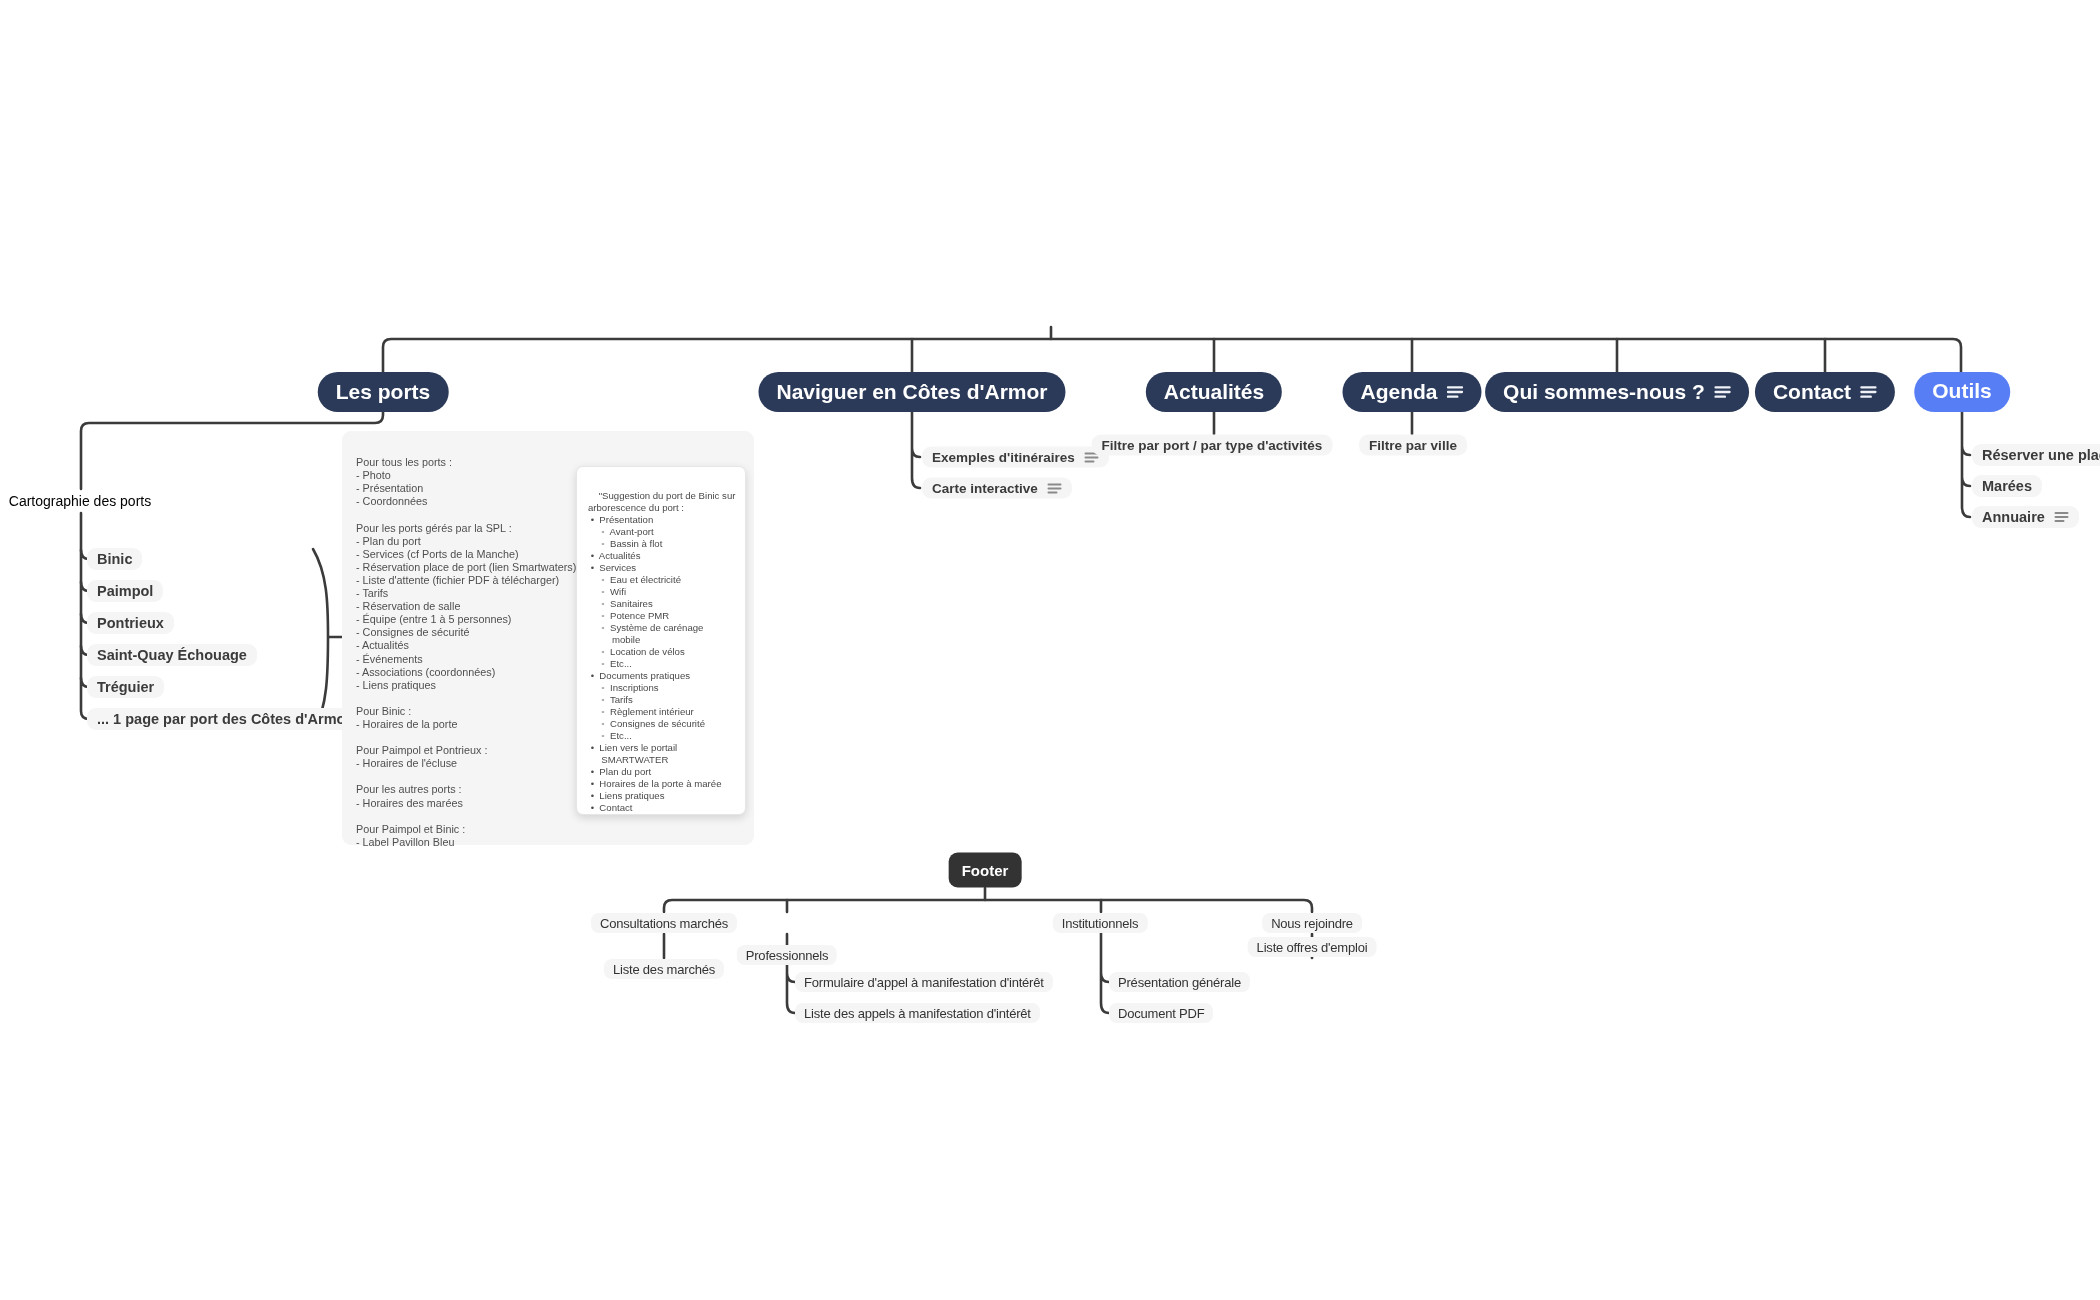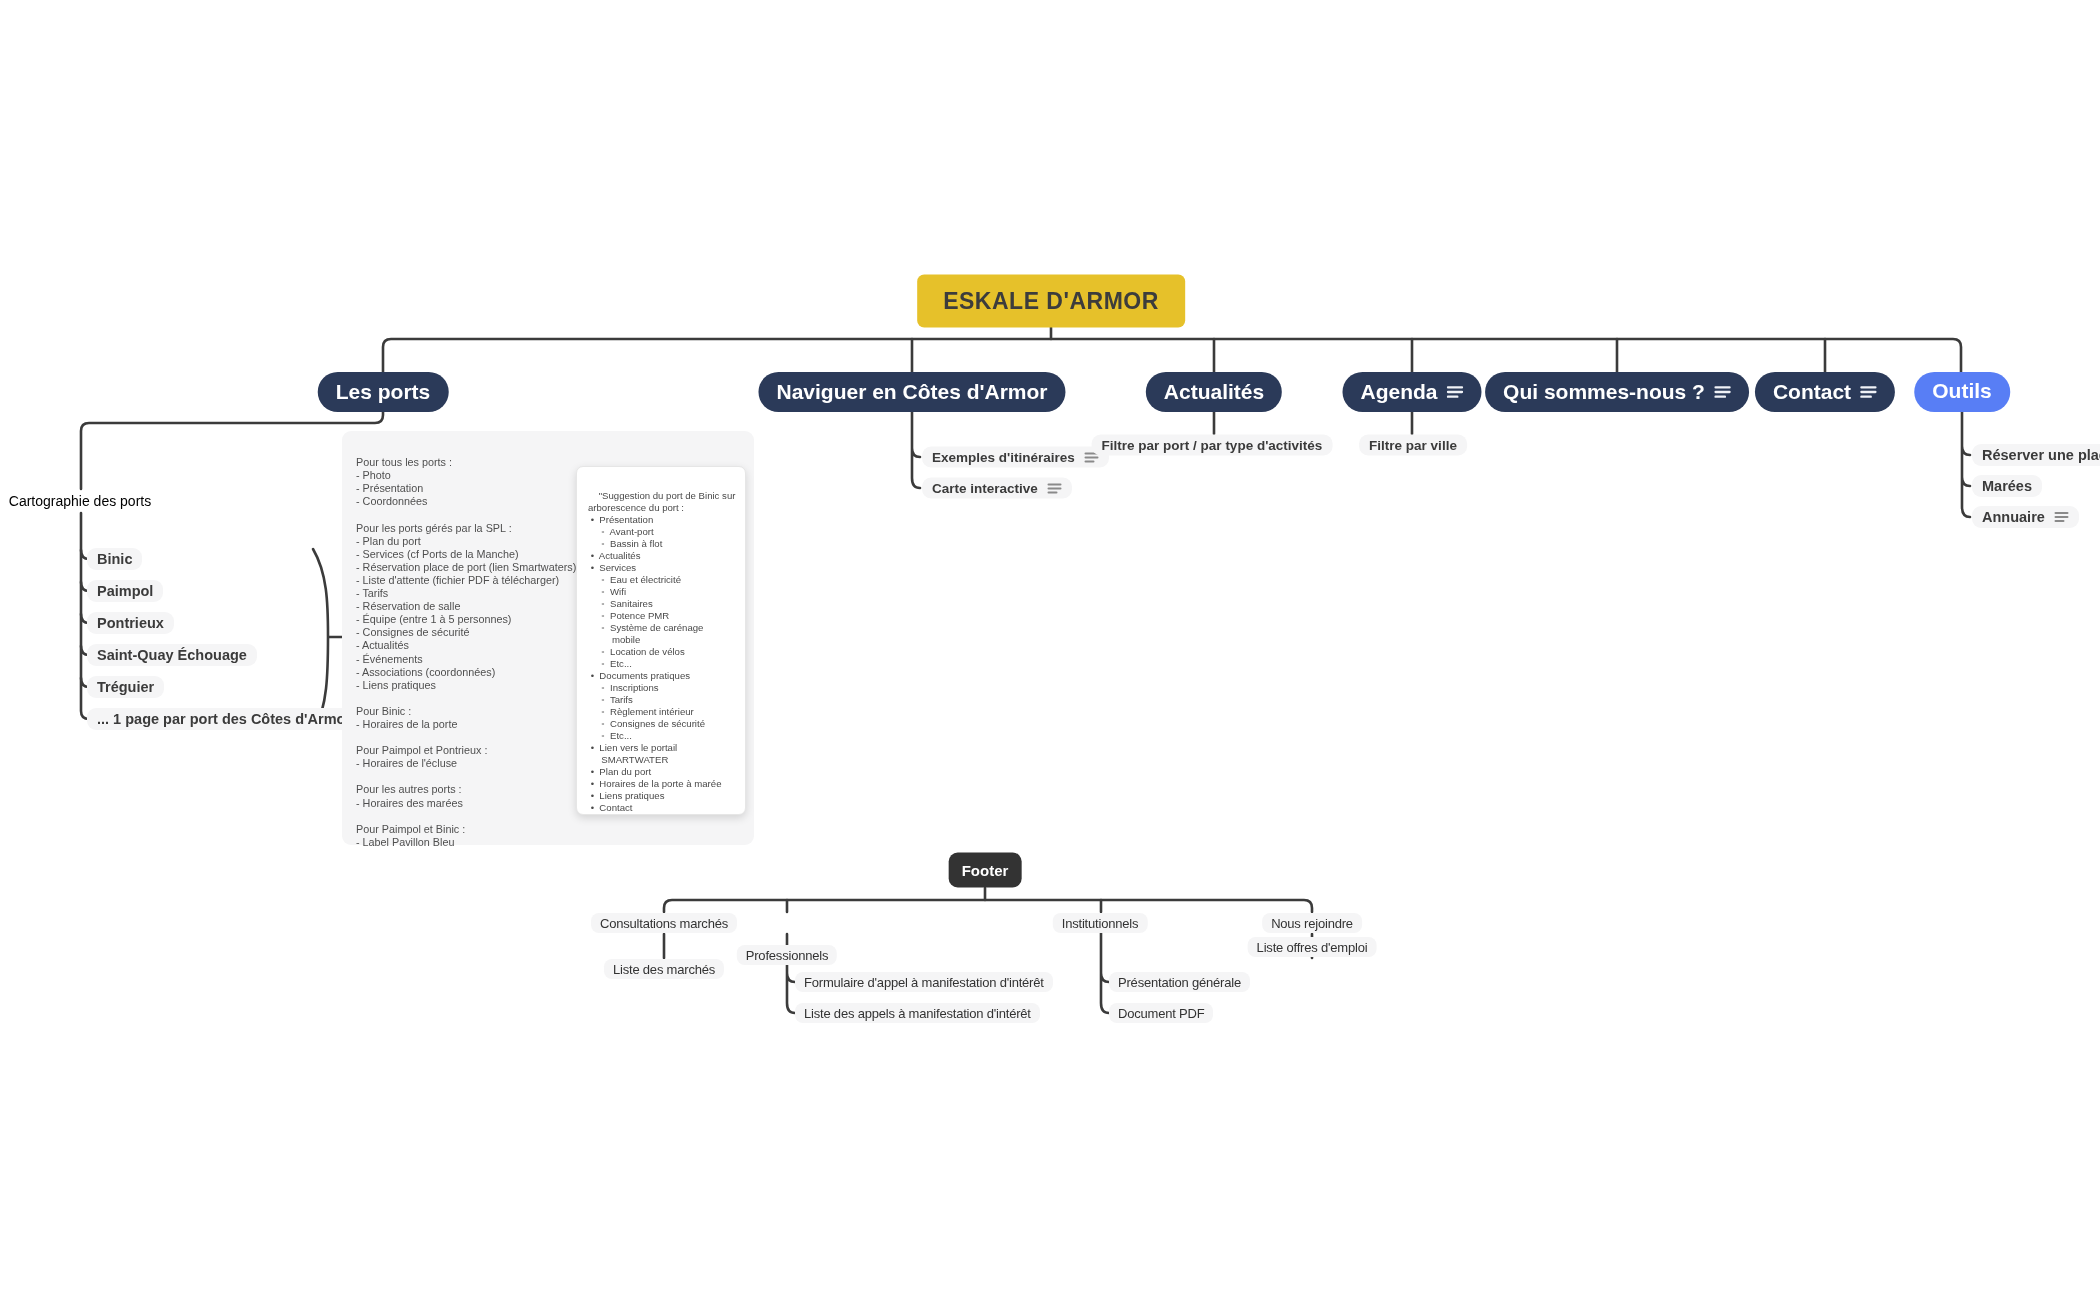--- a/index.html
+++ b/index.html
@@ -70,23 +70,20 @@
     <path d="M1962 412 V507 Q1962 517 1970 517 M1962 446 Q1962 455 1970 455 M1962 477 Q1962 486 1970 486"></path>
     <path d="M985 888 V900"></path>
     <path d="M664 912 V908 Q664 900 672 900 H1304 Q1312 900 1312 908 V912"></path>
     <path d="M787 900 V912 M1101 900 V912"></path>
     <path d="M664 934 V958"></path>
     <path d="M787 934 V1003 Q787 1013 795 1013 M787 973 Q787 982 795 982"></path>
     <path d="M1101 931 V1003 Q1101 1013 1109 1013 M1101 973 Q1101 982 1109 982"></path>
     <path d="M1312 934 V958"></path>
   </svg>
 
-  <div class="node root centered" style="left:1051px;top:301px;">
-    <span>ESKALE D'ARMOR</span>
-  </div>
 
   <div class="node navy centered" style="left:383px;top:392px;">
     <span>Les ports</span>
   </div>
   <div class="node navy centered" style="left:912px;top:392px;">
     <span>Naviguer en Côtes d'Armor</span>
   </div>
   <div class="node navy centered" style="left:1214px;top:392px;">
     <span>Actualités</span>
   </div>

